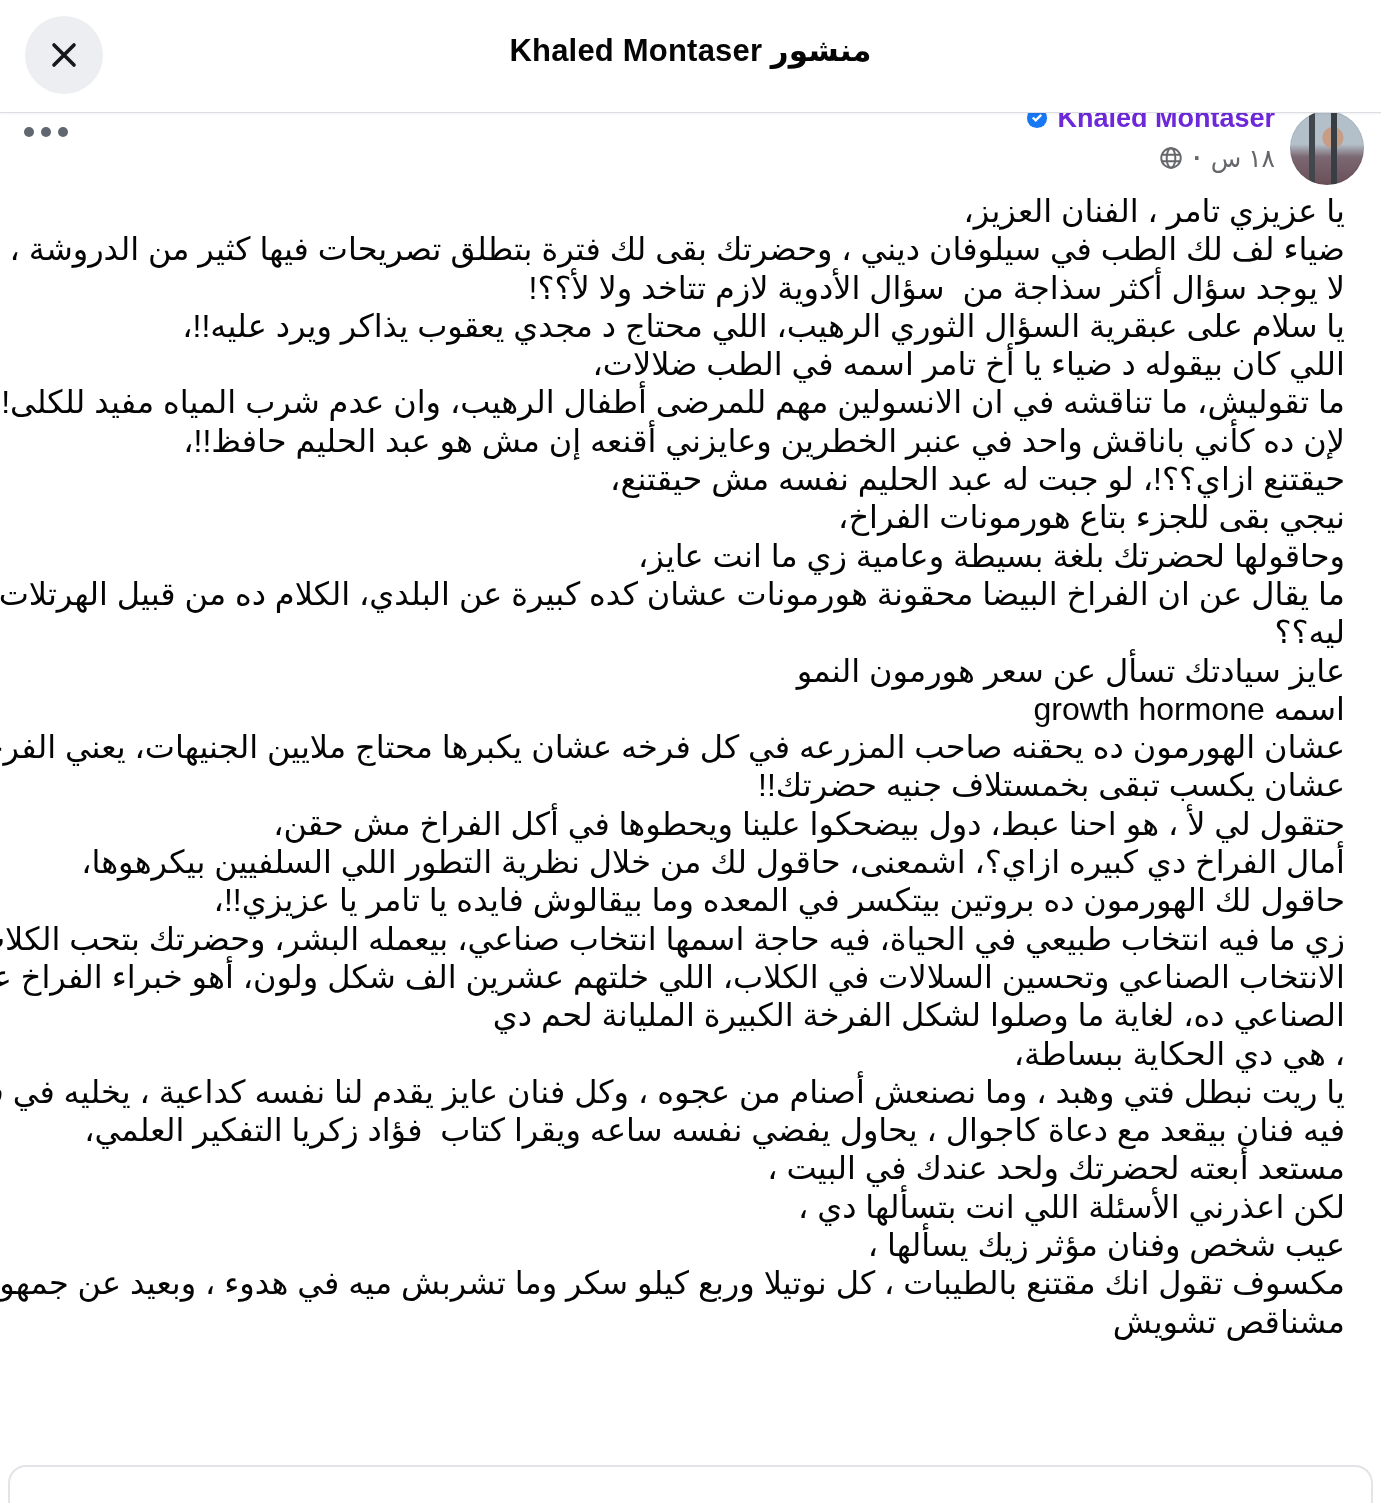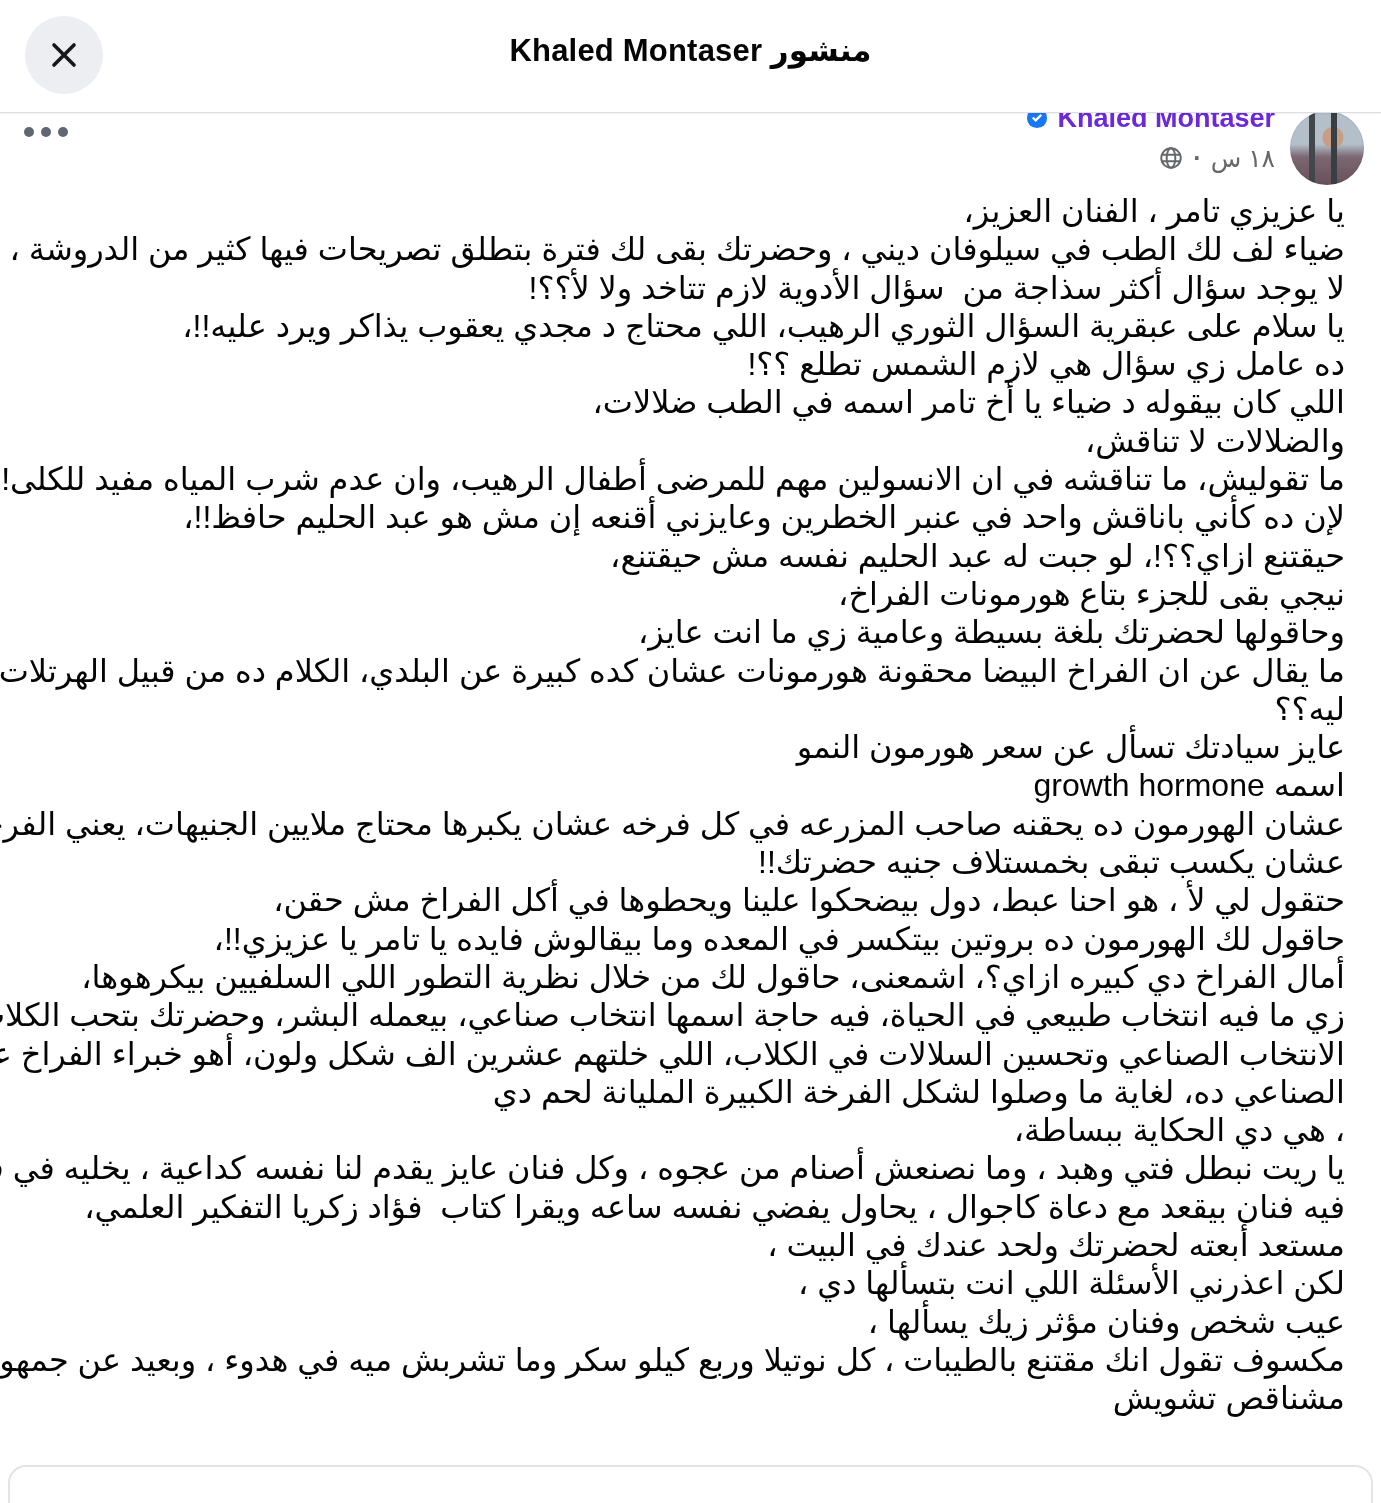--- a/index.html
+++ b/index.html
@@ -116,37 +116,35 @@
   <i></i>
   <i></i>
   <i></i>
 </button>
 
 <div class="post-body">
     <div class="line">يا عزيزي تامر ، الفنان العزيز،</div>
     <div class="line">ضياء لف لك الطب في سيلوفان ديني ، وحضرتك بقى لك فترة بتطلق تصريحات فيها كثير من الدروشة ،</div>
     <div class="line">لا يوجد سؤال أكثر سذاجة من  سؤال الأدوية لازم تتاخد ولا لأ؟؟!</div>
     <div class="line">يا سلام على عبقرية السؤال الثوري الرهيب، اللي محتاج د مجدي يعقوب يذاكر ويرد عليه!!،</div>
-    <div class="line">ده عامل زي سؤال هي لازم الشمس تطلع ؟؟!</div>
     <div class="line">اللي كان بيقوله د ضياء يا أخ تامر اسمه في الطب ضلالات،</div>
-    <div class="line">والضلالات لا تناقش،</div>
     <div class="line">ما تقوليش، ما تناقشه في ان الانسولين مهم للمرضى أطفال الرهيب، وان عدم شرب المياه مفيد للكلى!!!</div>
     <div class="line">لإن ده كأني باناقش واحد في عنبر الخطرين وعايزني أقنعه إن مش هو عبد الحليم حافظ!!،</div>
     <div class="line">حيقتنع ازاي؟؟!، لو جبت له عبد الحليم نفسه مش حيقتنع،</div>
     <div class="line">نيجي بقى للجزء بتاع هورمونات الفراخ،</div>
     <div class="line">وحاقولها لحضرتك بلغة بسيطة وعامية زي ما انت عايز،</div>
     <div class="line">ما يقال عن ان الفراخ البيضا محقونة هورمونات عشان كده كبيرة عن البلدي، الكلام ده من قبيل الهرتلات والترهات ،</div>
     <div class="line">ليه؟؟</div>
     <div class="line">عايز سيادتك تسأل عن سعر هورمون النمو</div>
     <div class="line">اسمه growth hormone</div>
     <div class="line">عشان الهورمون ده يحقنه صاحب المزرعه في كل فرخه عشان يكبرها محتاج ملايين الجنيهات، يعني الفرخه الواحده</div>
     <div class="line">عشان يكسب تبقى بخمستلاف جنيه حضرتك!!</div>
     <div class="line">حتقول لي لأ ، هو احنا عبط، دول بيضحكوا علينا ويحطوها في أكل الفراخ مش حقن،</div>
+    <div class="line">أمال الفراخ دي كبيره ازاي؟، اشمعنى، حاقول لك من خلال نظرية التطور اللي السلفيين بيكرهوها،</div>
     <div class="line">حاقول لك الهورمون ده بروتين بيتكسر في المعده وما بيقالوش فايده يا تامر يا عزيزي!!،</div>
-    <div class="line">أمال الفراخ دي كبيره ازاي؟، اشمعنى، حاقول لك من خلال نظرية التطور اللي السلفيين بيكرهوها،</div>
     <div class="line">زي ما فيه انتخاب طبيعي في الحياة، فيه حاجة اسمها انتخاب صناعي، بيعمله البشر، وحضرتك بتحب الكلاب وعارف دور</div>
     <div class="line">الانتخاب الصناعي وتحسين السلالات في الكلاب، اللي خلتهم عشرين الف شكل ولون، أهو خبراء الفراخ عملوا الانتخاب</div>
     <div class="line">الصناعي ده، لغاية ما وصلوا لشكل الفرخة الكبيرة المليانة لحم دي</div>
     <div class="line">، هي دي الحكاية ببساطة،</div>
     <div class="line">يا ريت نبطل فتي وهبد ، وما نصنعش أصنام من عجوه ، وكل فنان عايز يقدم لنا نفسه كداعية ، يخليه في فنه ، وزي  ما</div>
     <div class="line">فيه فنان بيقعد مع دعاة كاجوال ، يحاول يفضي نفسه ساعه ويقرا كتاب  فؤاد زكريا التفكير العلمي،</div>
     <div class="line">مستعد أبعته لحضرتك ولحد عندك في البيت ،</div>
     <div class="line">لكن اعذرني الأسئلة اللي انت بتسألها دي ،</div>
     <div class="line">عيب شخص وفنان مؤثر زيك يسألها ،</div>
     <div class="line">مكسوف تقول انك مقتنع بالطيبات ، كل نوتيلا وربع كيلو سكر وما تشربش ميه في هدوء ، وبعيد عن جمهورك اللي للأسف</div>

